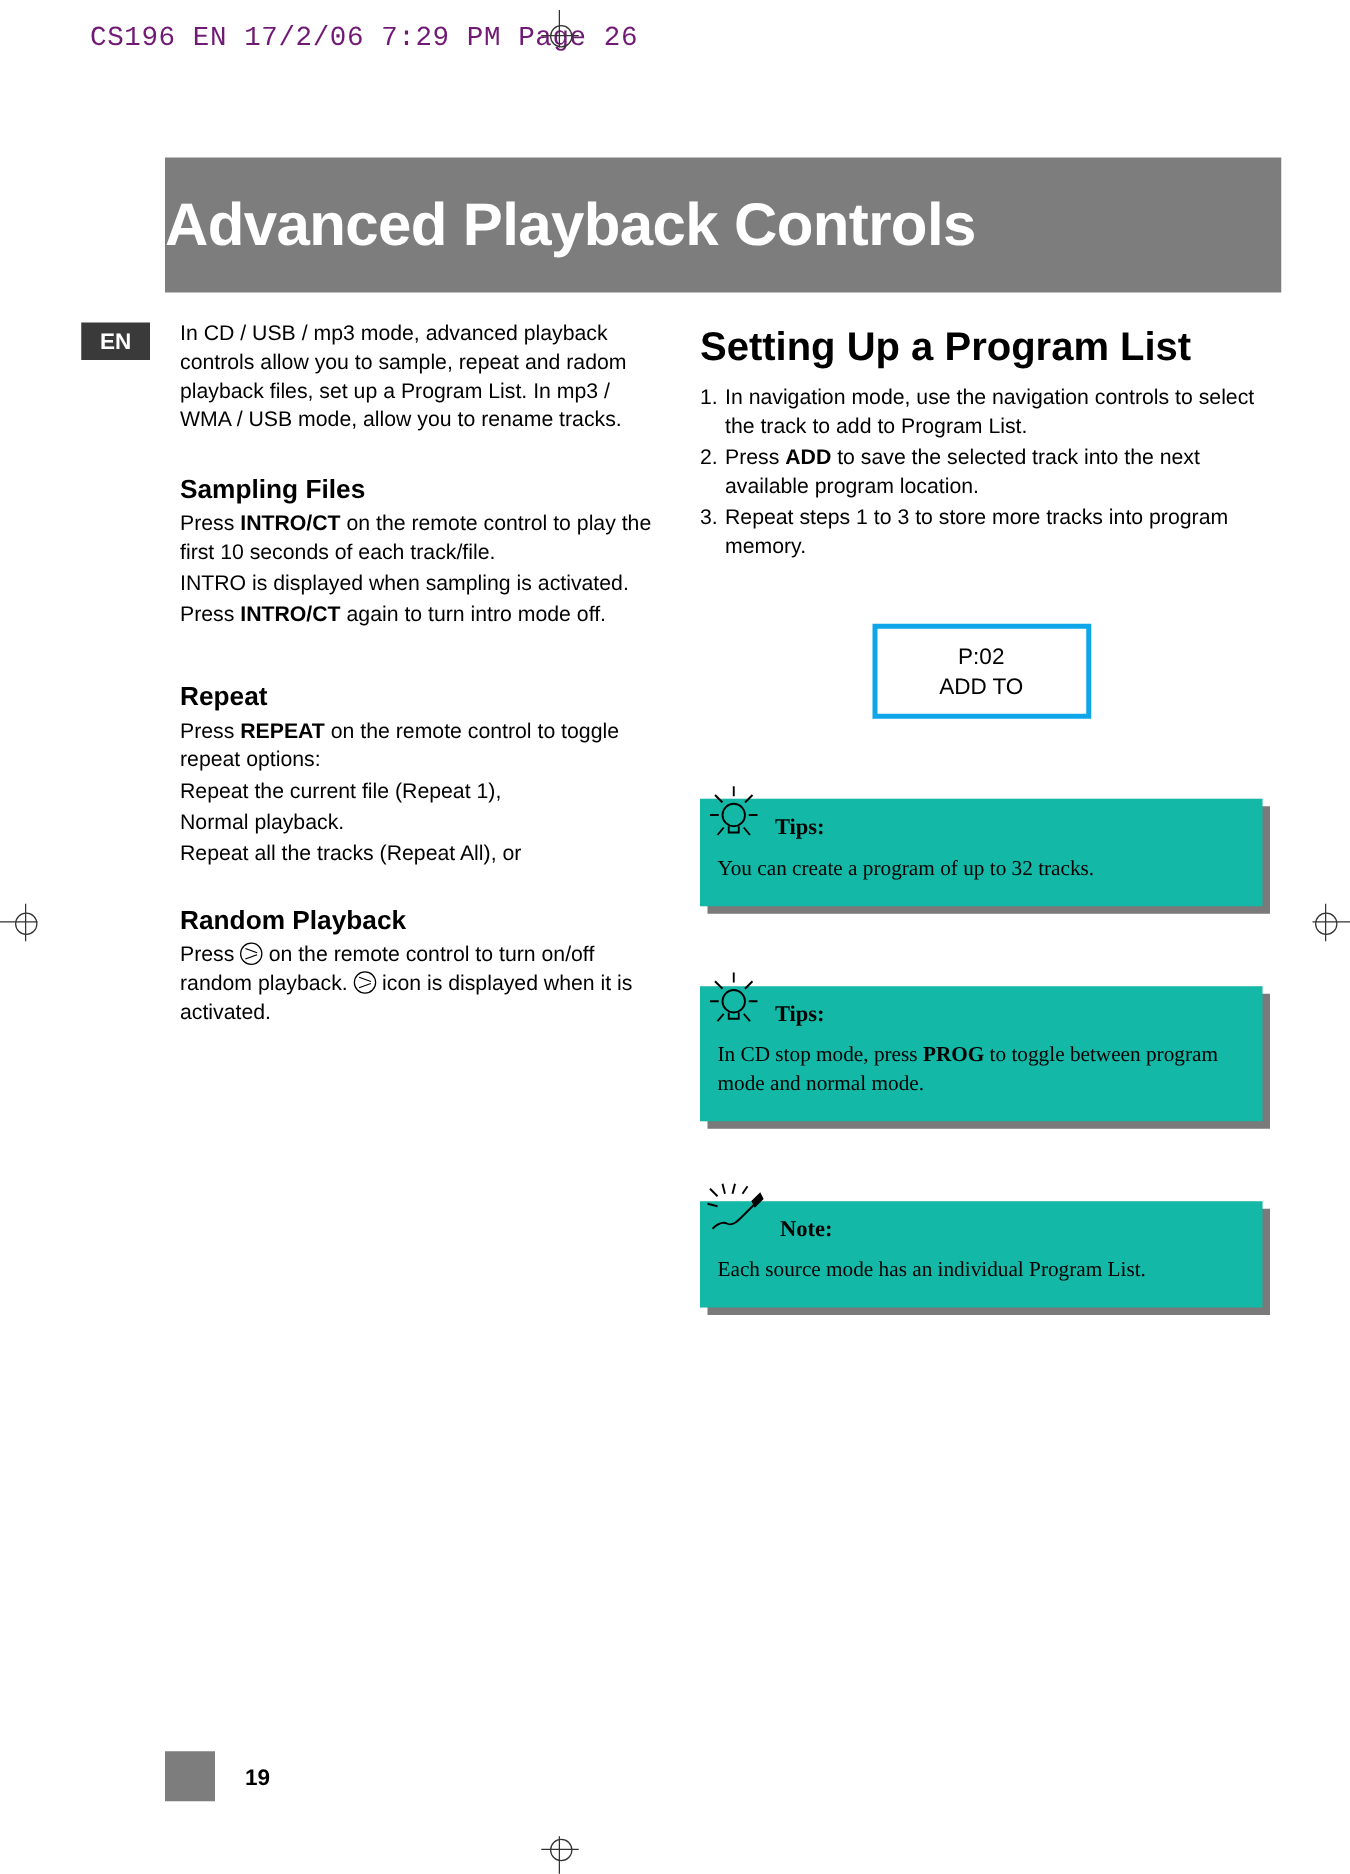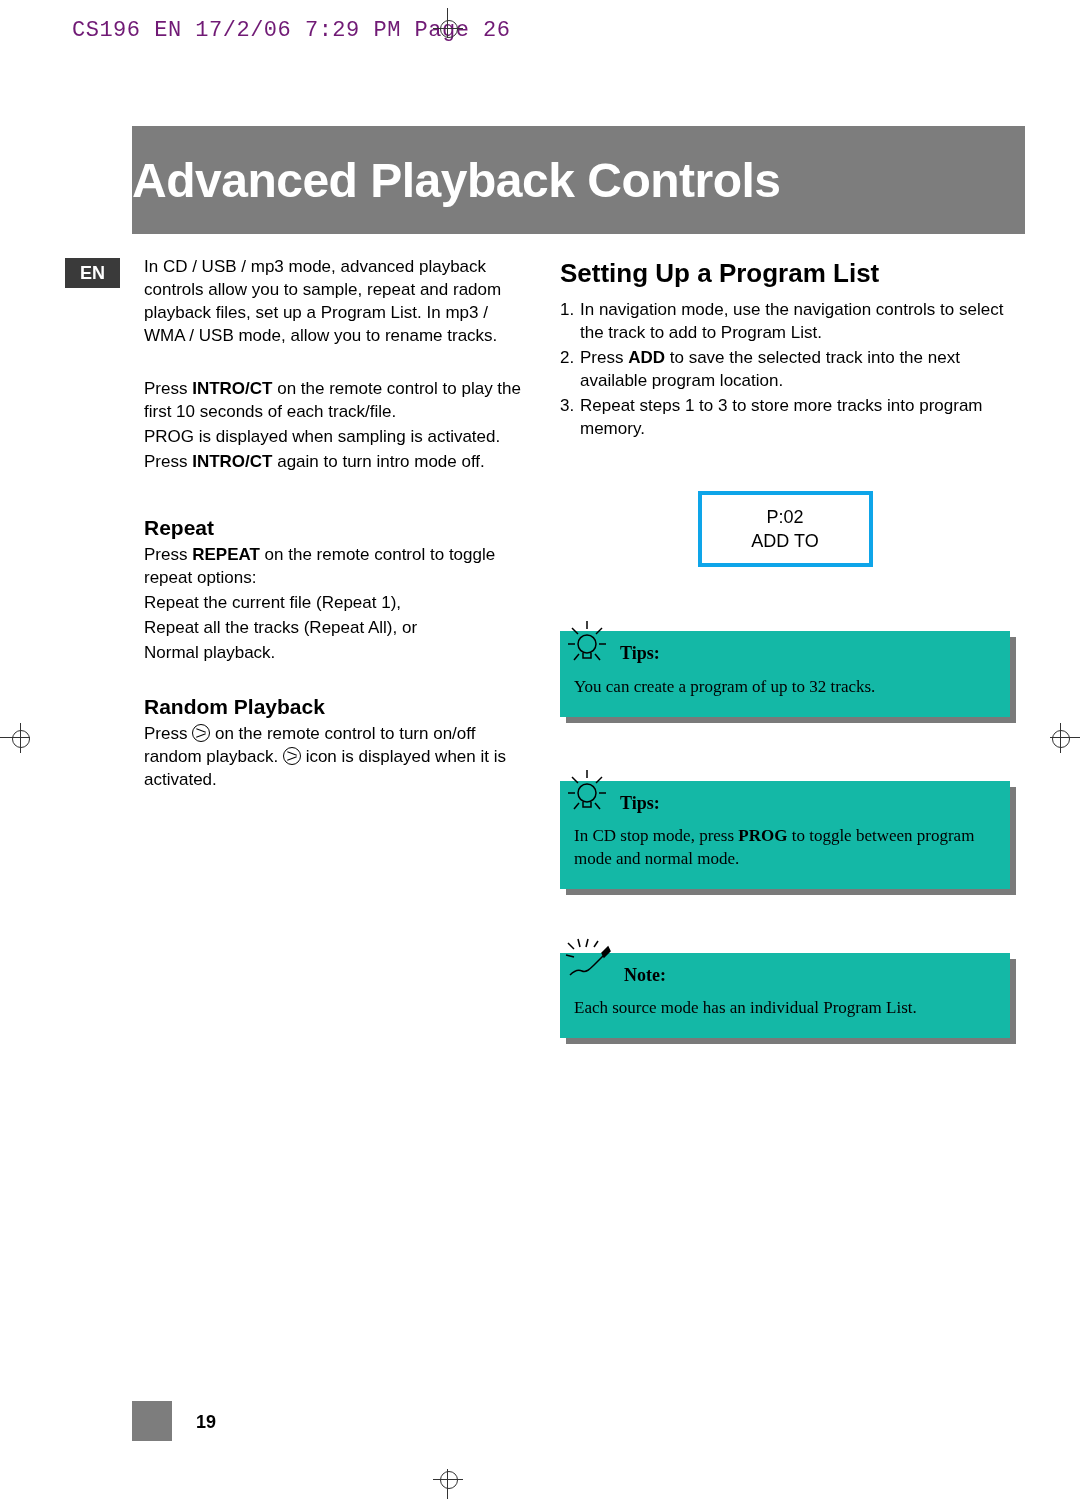--- a/index.html
+++ b/index.html
@@ -182,21 +182,21 @@
     line-height: 1.35;
   }
   .intro { margin-bottom: 30px; }
   .section-h {
     font-weight: 800;
     font-size: 21px;
     margin-bottom: 2px;
     margin-top: 18px;
   }
   .section-h.big {
-    font-size: 26px;
+    font-size: 32px;
     margin-bottom: 8px;
     margin-top: 0;
   }
   .body-p { margin-bottom: 2px; }
   .ol-item { margin-bottom: 2px; display: flex; }
   .ol-num { width: 20px; flex-shrink: 0; }
   b { font-weight: 700; }
 
   .lcd-box {
     margin: 50px auto 0;
@@ -311,35 +311,36 @@
 
 <div class="title-bar">
   <h1>Advanced Playback Controls</h1>
 </div>
 
 <div class="lang-box">EN</div>
 
 <div class="col-left">
   <p class="intro">In CD / USB / mp3 mode, advanced playback controls allow you to sample, repeat and radom playback files, set up a Program List. In mp3 / WMA / USB mode, allow you to rename tracks.</p>
 
+  <h3 class="section-h">Sampling Files</h3>
   <p class="body-p">
     <span>Press </span><b>INTRO/CT</b><span> on the remote control to play the first 10 seconds of each track/file.</span>
   </p>
-  <p class="body-p">PROG is displayed when sampling is activated.</p>
+  <p class="body-p">INTRO is displayed when sampling is activated.</p>
   <p class="body-p">
     <span>Press </span><b>INTRO/CT</b><span> again to turn intro mode off.</span>
   </p>
 
   <h3 class="section-h" style="margin-top:40px">Repeat</h3>
   <p class="body-p">
     <span>Press </span><b>REPEAT</b><span> on the remote control to toggle repeat options:</span>
   </p>
   <p class="body-p">Repeat the current file (Repeat 1),</p>
+  <p class="body-p">Normal playback.</p>
   <p class="body-p">Repeat all the tracks (Repeat All), or</p>
-  <p class="body-p">Normal playback.</p>
 
   <h3 class="section-h" style="margin-top:28px">Random Playback</h3>
   <p class="body-p">
     <span>Press </span>
     <span class="random-icon"><span class="in"></span></span>
     <span> on the remote control to turn on/off random playback. </span>
     <span class="random-icon"><span class="in"></span></span>
     <span> icon is displayed when it is activated.</span>
   </p>
 </div>

